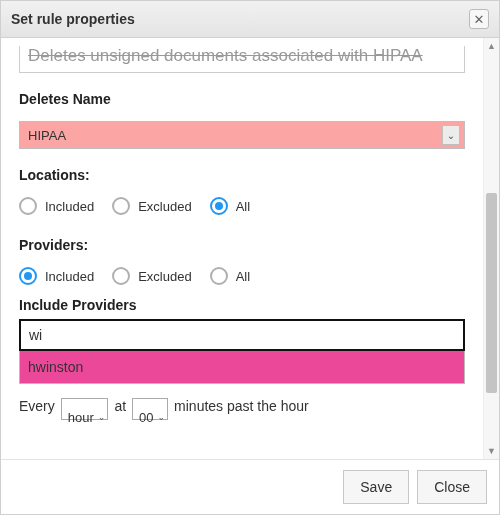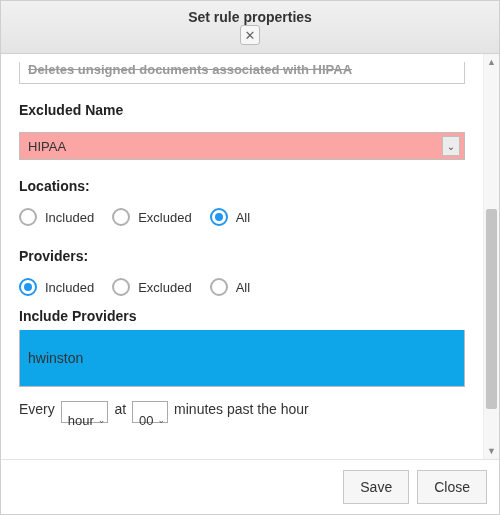--- a/index.html
+++ b/index.html
@@ -20,21 +20,20 @@
     display: flex;
     flex-direction: column;
   }
   .titlebar {
     background: linear-gradient(#f1f1f1, #e4e4e4);
     border-bottom: 1px solid #d0d0d0;
     padding: 8px 10px;
     display: flex;
     align-items: center;
     justify-content: space-between;
-    flex-direction: column;
   }
   .titlebar .title {
     font-weight: bold;
     font-size: 14px;
     color: #333;
   }
   .close-x {
     width: 20px;
     height: 20px;
     border: 1px solid #bbb;
@@ -86,26 +85,25 @@
   }
   .scroll-arrow.up { top: 0; }
   .scroll-arrow.dn { bottom: 0; }
 
   .truncated-top {
     margin-top: 2px;
     border: 1px solid #ccc;
     border-top: none;
     padding: 0 23px 6px 8px;
     color: #999;
-    font-size: 13px;
+    font-size: 17px;
     text-decoration: line-through;
     white-space: nowrap;
     overflow: hidden;
     min-height: 10px;
-    font-weight: bold;
   }
 
   .section-label {
     font-weight: bold;
     font-size: 14px;
     color: #222;
     margin-top: 18px;
     margin-bottom: 14px;
   }
 
@@ -188,24 +186,24 @@
     padding: 0 8px;
     font-size: 14px;
     color: #333;
     outline: none;
     background: #fff;
   }
   .suggest {
     width: 100%;
     border: 1px solid #bbb;
     border-top: none;
-    padding: 20px 8px;
-    font-size: 14px;
-    color: #333;
-    background: #0ea5e9;
+    padding: 8px 8px;
+    font-size: 14px;
+    color: #333;
+    background: #ec4899;
   }
 
   .sched-row {
     display: flex;
     gap: 6px;
     margin-top: 14px;
     font-size: 14px;
     color: #333;
     white-space: nowrap;
   }
@@ -252,21 +250,21 @@
     <div class="close-x">
       <span>✕</span>
     </div>
   </div>
 
   <div class="content-wrap">
     <div class="content">
 
       <div class="truncated-top">Deletes unsigned documents associated with HIPAA</div>
 
-      <div class="section-label">Excluded Name</div>
+      <div class="section-label">Deletes Name</div>
       <div class="select-row">
         <div class="select">
           <span>HIPAA</span>
           <span class="chev">⌄</span>
         </div>
       </div>
 
       <div class="section-label">Locations:</div>
       <div class="radio-row">
         <div class="radio">
@@ -293,20 +291,21 @@
           <span class="dot"></span>
           <span class="lbl">Excluded</span>
         </div>
         <div class="radio">
           <span class="dot"></span>
           <span class="lbl">All</span>
         </div>
       </div>
 
       <div class="sub-label">Include Providers</div>
+      <input class="text-input" type="text" value="wi" style="">
       <div class="suggest">hwinston</div>
 
       <div class="sched-row">
         <span>Every</span>
         <span class="mini-select">
           <span>hour</span>
           <span class="mch">⌄</span>
         </span>
         <span>at</span>
         <span class="mini-select">

